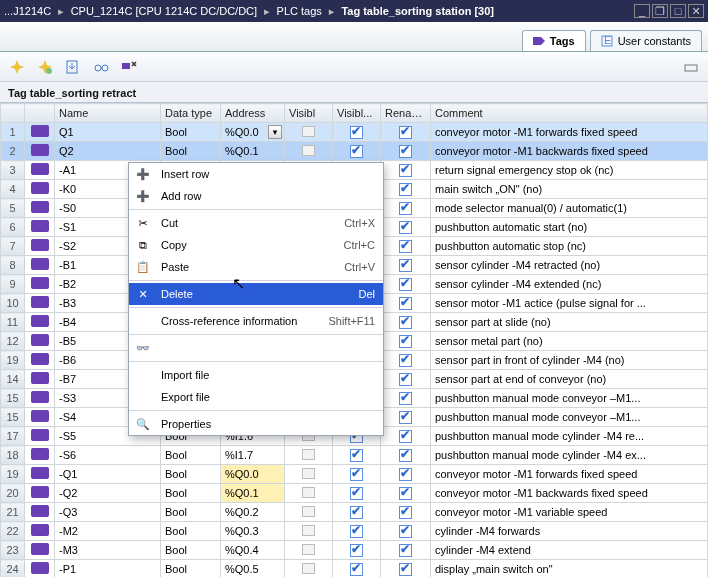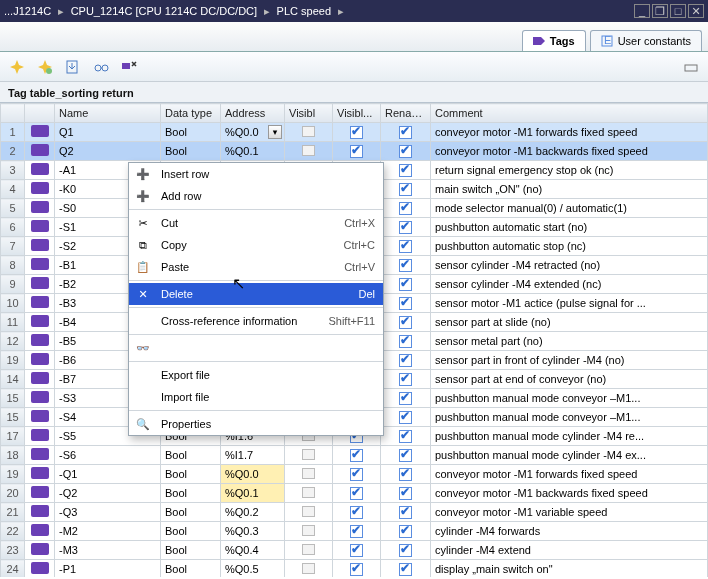--- a/index.html
+++ b/index.html
@@ -63,22 +63,23 @@
 </style>
 </head>
 <body>
 
 <div class="titlebar">
   <div class="crumbs">
     <span class="crumb">...J1214C</span>
       <span class="sep">▸</span>
     <span class="crumb">CPU_1214C [CPU 1214C DC/DC/DC]</span>
       <span class="sep">▸</span>
-    <span class="crumb">PLC speed</span>
+    <span class="crumb">PLC tags</span>
       <span class="sep">▸</span>
+    <b class="crumb">Tag table_sorting station [30]</b>
   </div>
   <div class="winbtn">_</div>
   <div class="winbtn">❐</div>
   <div class="winbtn">□</div>
   <div class="winbtn">✕</div>
 </div>
 
 <div class="tabstrip">
   <div class="tab active">
     <svg class="ticon" viewBox="0 0 12 12">
@@ -128,21 +129,21 @@
       </svg>
     </div>
   <div class="spacer"></div>
   <div class="tbtn">
       <svg width="16" height="16">
         <rect x="2" y="6" width="12" height="6" fill="none" stroke="#777"></rect>
       </svg>
     </div>
 </div>
 
-<div class="heading">Tag table_sorting return</div>
+<div class="heading">Tag table_sorting retract</div>
 
 <div class="gridwrap">
 <table>
 <colgroup>
         <col class="c-row">
         <col class="c-icon">
         <col class="c-name">
         <col class="c-type">
         <col class="c-addr">
         <col class="c-ret">
@@ -472,26 +473,26 @@
       <span class="sc">Shift+F11</span>
     </div>
     <hr>
     <div class="row">
       <span class="ic">👓</span>
       <span class="sc"></span>
     </div>
     <hr>
     <div class="row">
       <span class="ic"></span>
+      <span class="lab">Import file</span>
+      <span class="sc"></span>
+    </div>
+    <div class="row">
+      <span class="ic"></span>
       <span class="lab">Export file</span>
-      <span class="sc"></span>
-    </div>
-    <div class="row">
-      <span class="ic"></span>
-      <span class="lab">Import file</span>
       <span class="sc"></span>
     </div>
     <hr>
     <div class="row">
       <span class="ic">🔍</span>
       <span class="lab">Properties</span>
       <span class="sc"></span>
     </div>
   </div>
 <div class="cursor">↖</div>

